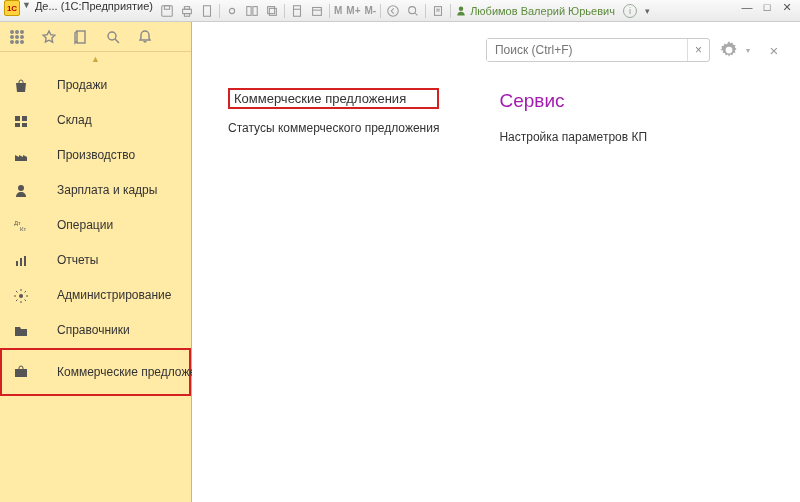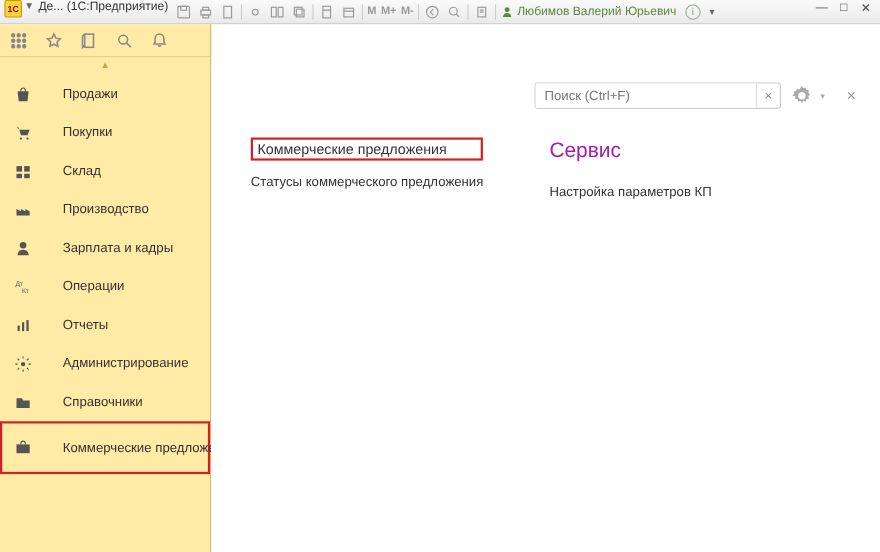--- a/index.html
+++ b/index.html
@@ -31,21 +31,21 @@
   .sb-tool svg { width: 16px; height: 16px; stroke: #888; fill: none; stroke-width: 1.4; }
   .sb-arrow-row { height: 14px; display:flex; align-items:center; justify-content:center; color:#c9a940; font-size:9px; }
   .sb-items { flex: 1; padding-top: 2px; }
   .sb-item { height: 35px; display: flex; align-items: center; padding: 0 12px; gap: 27px; color: #333; cursor: pointer; white-space: nowrap; }
   .sb-item.active { border: 2px solid #d42020; background: #ffeaa6; height: 48px; padding: 4px 10px; }
   .sb-item .icon { width: 18px; height: 18px; flex-shrink: 0; color: #555; display:flex; align-items:center; justify-content:center; }
   .sb-item .icon svg { width: 16px; height: 16px; fill: #555; }
   .sb-item .label { font-size: 12px; line-height: 1.2; }
 
   
-  .content { flex: 1; background: #fff; position: relative; padding: 12px 18px; display: flex; flex-direction: column; margin-top: 37px; }
+  .content { flex: 1; background: #fff; position: relative; padding: 12px 18px; display: flex; flex-direction: column; }
   .content-top { display: flex; align-items: center; justify-content: flex-end; gap: 8px; height: 32px; }
   .search-wrap { display: flex; align-items: center; border: 1px solid #ccc; border-radius: 3px; height: 24px; background: #fff; }
   .search-input { border: none; outline: none; padding: 0 8px; font-size: 12px; color: #888; width: 200px; height: 22px; }
   .search-clear { width: 22px; height: 22px; display: flex; align-items: center; justify-content: center; color: #888; border-left: 1px solid #ddd; cursor: pointer; font-size: 12px;}
   .gear { width: 22px; height: 22px; display: flex; align-items: center; justify-content: center; color: #999; cursor: pointer; }
   .gear svg { width: 18px; height: 18px; fill:#aaa; }
   .gear-dd { font-size: 8px; color:#aaa; margin-left:-2px; }
   .close-x { width: 16px; height: 16px; display: flex; align-items: center; justify-content: center; color: #999; cursor: pointer; font-size: 15px; margin-left: 8px; }
 
   .cols { display: flex; gap: 60px; margin-top: 22px; padding-left: 18px; }
@@ -202,30 +202,20 @@
             <svg viewBox="0 0 16 16">
               <path d="M3 5h10l-1 9H4z"></path>
               <path d="M6 5V4a2 2 0 114 0v1" fill="none" stroke="#555"></path>
             </svg>
           </span>
         <span class="label">Продажи</span>
       </div>
       <div class="sb-item">
         <span class="icon">
             <svg viewBox="0 0 16 16">
-              <path d="M2 3h2l2 7h6l2-5H5"></path>
-              <circle cx="6" cy="13" r="1"></circle>
-              <circle cx="12" cy="13" r="1"></circle>
-            </svg>
-          </span>
-        <span class="label">Покупки</span>
-      </div>
-      <div class="sb-item">
-        <span class="icon">
-            <svg viewBox="0 0 16 16">
               <rect x="2" y="3" width="5" height="5"></rect>
               <rect x="9" y="3" width="5" height="5"></rect>
               <rect x="2" y="10" width="5" height="4"></rect>
               <rect x="9" y="10" width="5" height="4"></rect>
             </svg>
           </span>
         <span class="label">Склад</span>
       </div>
       <div class="sb-item">
         <span class="icon">

